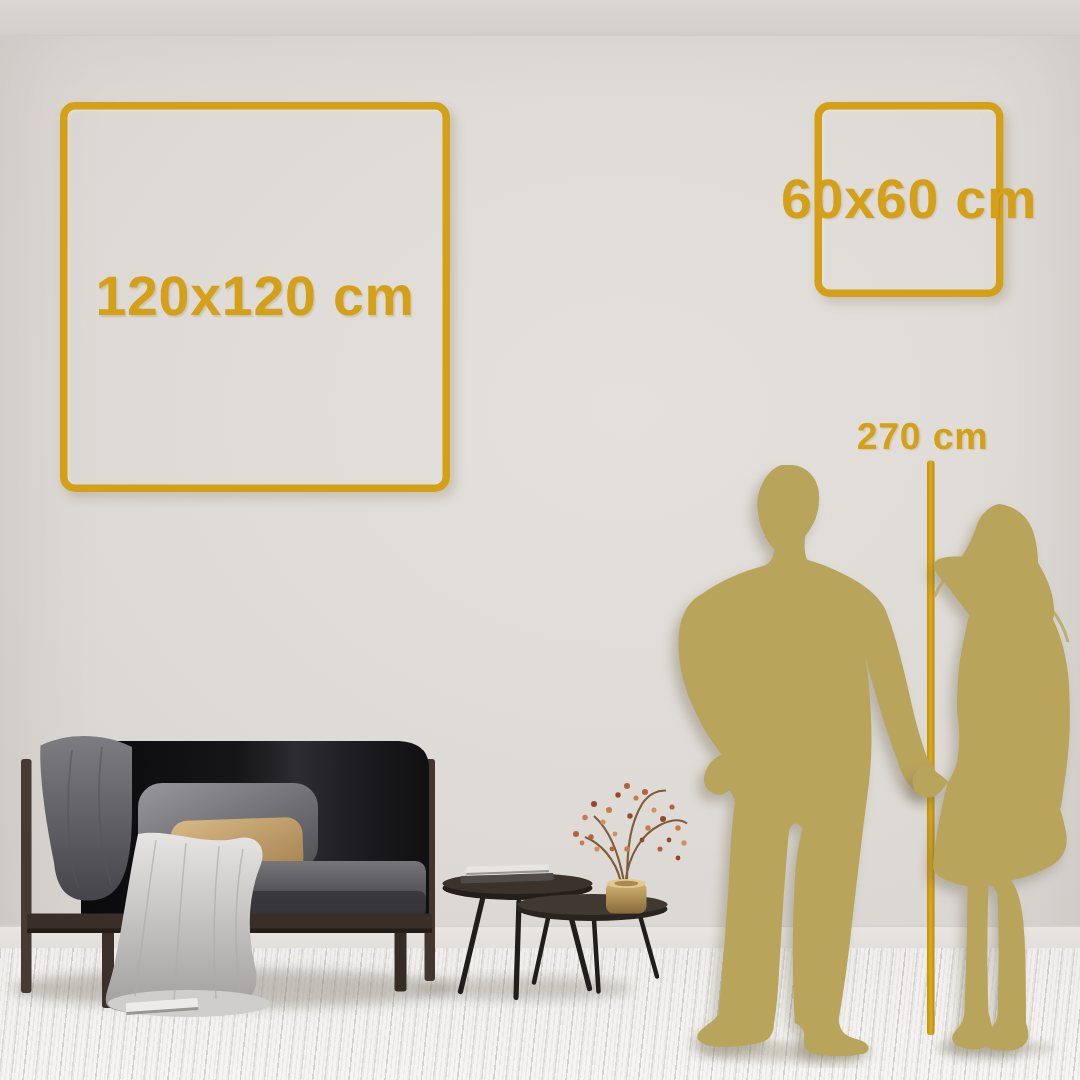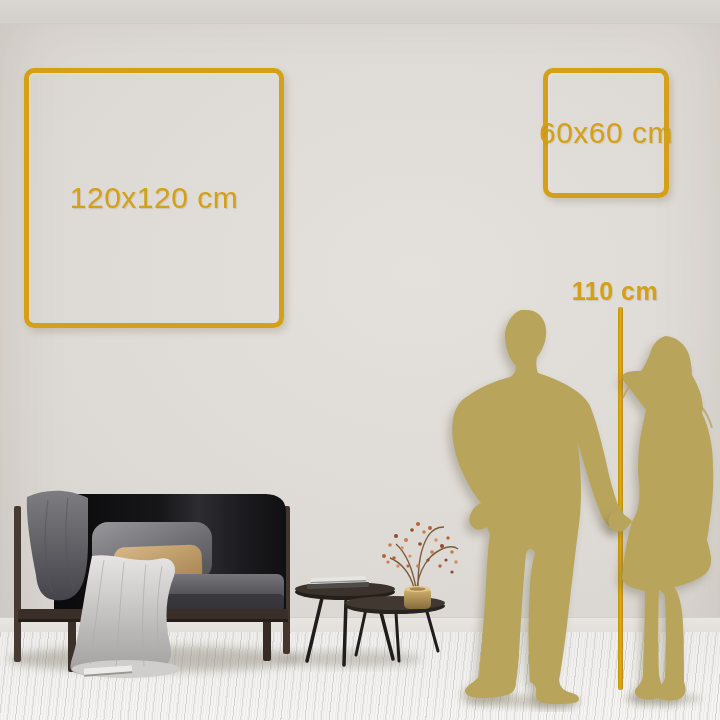--- a/index.html
+++ b/index.html
@@ -33,25 +33,25 @@
       repeating-linear-gradient(96deg, rgba(120,118,114,.20) 0 1px, transparent 1px 8px),
       repeating-linear-gradient(96deg, rgba(160,158,152,.12) 0 1px, transparent 1px 3px),
       linear-gradient(#efeeec,#f6f5f3);
   }
   
   .size-frame{
     position:absolute;border:5px solid var(--accent-gold);border-radius:10px;
     box-shadow:3px 4px 7px rgba(110,95,60,.22), inset 1px 1px 2px rgba(255,255,255,.25);
     display:flex;align-items:center;justify-content:center;
   }
-  .frame-1{left:24px;top:68px;width:250px;height:250px;}
+  .frame-1{left:40px;top:68px;width:250px;height:250px;}
   .frame-2{left:322px;top:68px;width:186px;height:189px;}
   .frame-3{left:543px;top:68px;width:116px;height:120px;}
   .size-label{
-    color:var(--accent-gold);font-weight:400;font-size:30px;letter-spacing:.5px;
+    color:var(--accent-gold);font-weight:700;font-size:37px;letter-spacing:.5px;
     text-shadow:1px 1px 1px rgba(130,95,15,.18);white-space:nowrap;text-align:center;
   }
   
   .height-label{
     position:absolute;left:553px;top:277px;width:124px;text-align:center;
     color:var(--accent-gold);font-weight:700;font-size:25px;letter-spacing:.5px;
     text-shadow:1px 1px 1px rgba(130,95,15,.18);
   }
   .height-line{
     position:absolute;left:618px;top:307px;width:5px;height:383px;
@@ -71,21 +71,21 @@
   <div class="baseboard"></div>
   <div class="floor"></div>
 
   <div class="size-frame frame-1">
     <span class="size-label">120x120 cm</span>
   </div>
   <div class="size-frame frame-3">
     <span class="size-label">60x60 cm</span>
   </div>
 
-  <div class="height-label">110 cm</div>
+  <div class="height-label">270 cm</div>
   <div class="height-line"></div>
 
   <svg id="furniture" class="svg-abs" viewBox="0 460 480 260">
     <defs>
       <filter id="blurF" x="-30%" y="-30%" width="160%" height="160%">
           <feGaussianBlur stdDeviation="4"></feGaussianBlur>
         </filter>
       <linearGradient id="sofaBody" x1="0" y1="0" x2="1" y2="0">
         <stop offset="0" stop-color="#0a0a0c"></stop>
           <stop offset=".45" stop-color="#161618"></stop>

